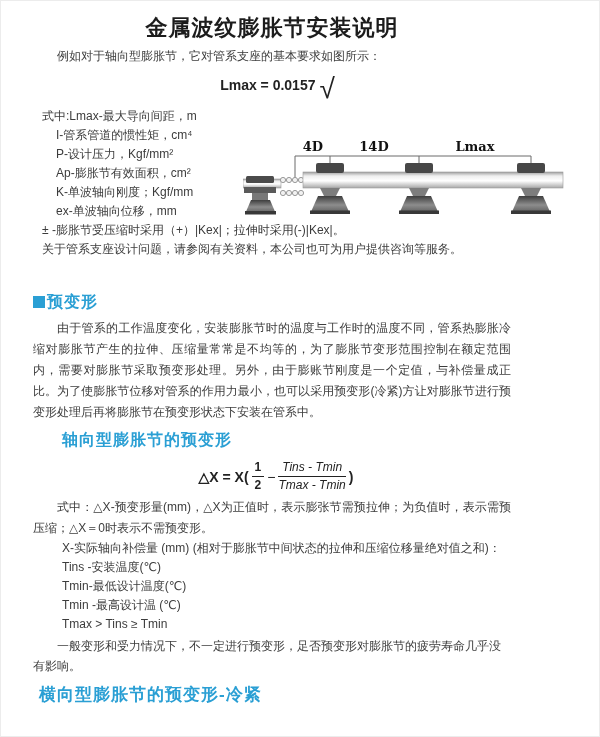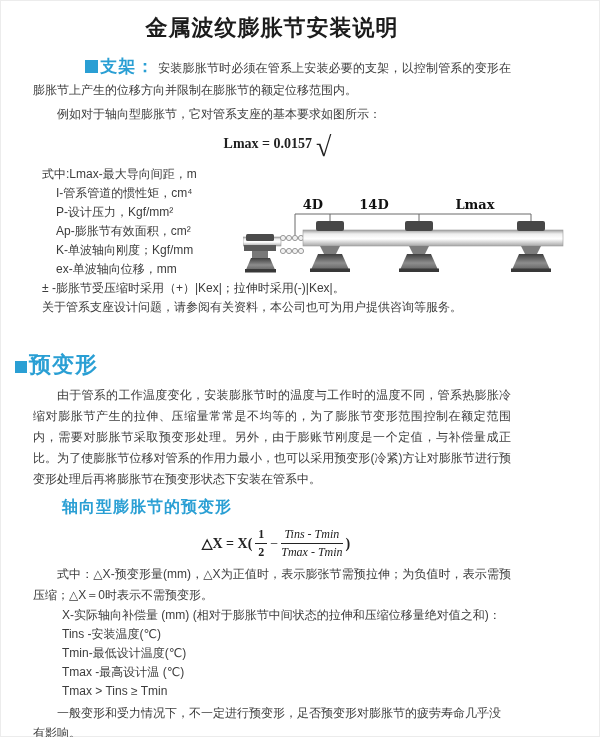--- a/index.html
+++ b/index.html
@@ -21,41 +21,41 @@
   .sq { display:inline-block; width:13px; height:13px; background:var(--accent);
         vertical-align:-1px; margin-right:2px; }
   .sq.small { width:12px; height:12px; }
 
   .blue-inline { color:var(--accent); font-size:17px; font-weight:bold; letter-spacing:1px; }
 
   .p-support { margin:13px 33px 0; line-height:22px; text-indent:52px; text-align:justify; }
   .p-example { margin:3px 33px 4px; text-indent:24px; line-height:20px; }
 
   
-  .formula-row { text-align:center; font-family:Liberation Serif, serif;
+  .formula-row { text-align:center; font-family:Liberation Sans, sans-serif;
                  color:#222; margin:9px 10px 4px; font-size:14px;padding-left:8px; }
   .f-bold { font-weight:bold; }
   .sqrt-sign { font-size:28px; line-height:1; vertical-align:-8px; margin:0 -3px 0 4px; }
   .sqrt-body { display:inline-block; border-top:1.5px solid #222; padding:2px 6px 0;
                vertical-align:middle; }
   .frac { display:inline-block; text-align:center; vertical-align:middle;
           font-size:12px; font-style:italic; line-height:1.25; }
   .frac .ft { display:block; border-bottom:1px solid #222; padding:0 3px 1px; }
   .frac .fb { display:block; padding-top:1px; }
   .frac.upright { font-style:normal; font-weight:bold; }
   .f-mid { vertical-align:middle; margin:0 3px; }
 
   
   .vars-wrap { position:relative; margin-top:4px; min-height:176px; }
   .var-line { margin-left:42px; line-height:19px; height:19px; white-space:nowrap; }
   .var-line.indent { padding-left:14px; }
   .diagram { position:absolute; left:243px; top:29px; width:356px; height:96px; }
 
   
-  .sec-head { margin:9px 0 5px 15px; font-size:22px; font-weight:bold; color:var(--accent);
+  .sec-head { margin:9px 0 5px 33px; font-size:16px; font-weight:bold; color:var(--accent);
               letter-spacing:1px;font-family:Liberation Serif, serif; }
   .p-body { margin:0 33px; line-height:21px; text-align:justify; text-indent:24px; }
   .sub-head { margin:7px 0 2px 62px; font-size:16px; font-weight:bold; color:var(--accent);
               letter-spacing:1px; }
 
   .p-explain { margin:4px 33px 0; line-height:21px; text-indent:24px; text-align:justify; }
   .note-line { margin-left:62px; line-height:19px; }
   .p-closing { margin:2px 33px 0; text-indent:24px; line-height:20px; }
   .lat-head { margin:7px 0 0 39px; font-size:17px; font-weight:bold; color:var(--accent);
               letter-spacing:1px; }
@@ -63,22 +63,20 @@
   svg text { font-family:"DejaVu Serif","Liberation Serif",serif; font-weight:bold;
              font-size:13px; fill:#111; }
 </style>
 </head>
 <body>
 
 <div class="page">
 
   <h1 class="title">金属波纹膨胀节安装说明</h1>
 
-  <p class="p-support"><span class="sq"></span><span class="blue-inline">支架：</span>
-    <span>安装膨胀节时必须在管系上安装必要的支架，以控制管系的变形在膨胀节上产生的位移方向并限制在膨胀节的额定位移范围内。</span></p>
 
   <p class="p-example">例如对于轴向型膨胀节，它对管系支座的基本要求如图所示：</p>
 
   <div class="formula-row">
     <span class="f-bold">Lmax = 0.0157</span><span class="sqrt-sign">√</span>
   </div>
 
   <div class="vars-wrap">
     <div class="var-line">式中:Lmax-最大导向间距，m</div>
     <div class="var-line indent">I-管系管道的惯性矩，cm⁴</div>
@@ -166,20 +164,20 @@
 
   <div class="formula-row">
     <span class="f-bold f-mid">△X = X(</span><span class="frac upright"><span class="ft">1</span><span class="fb">2</span></span><span class="f-mid">−</span><span class="frac"><span class="ft">Tins - Tmin</span><span class="fb">Tmax - Tmin</span></span><span class="f-bold f-mid">)</span>
   </div>
 
   <p class="p-explain">式中：△X-预变形量(mm)，△X为正值时，表示膨张节需预拉伸；为负值时，表示需预压缩；△X＝0时表示不需预变形。</p>
 
   <div class="note-line">X-实际轴向补偿量 (mm) (相对于膨胀节中间状态的拉伸和压缩位移量绝对值之和)：</div>
   <div class="note-line">Tins -安装温度(℃)</div>
   <div class="note-line">Tmin-最低设计温度(℃)</div>
-  <div class="note-line">Tmax -最高设计温 (℃)</div>
+  <div class="note-line">Tmin -最高设计温 (℃)</div>
   <div class="note-line">Tmax &gt; Tins ≥ Tmin</div>
 
   <p class="p-closing">一般变形和受力情况下，不一定进行预变形，足否预变形对膨胀节的疲劳寿命几乎没有影响。</p>
 
   <div class="lat-head">横向型膨胀节的预变形-冷紧</div>
 
 </div>
 
 </body></html>

